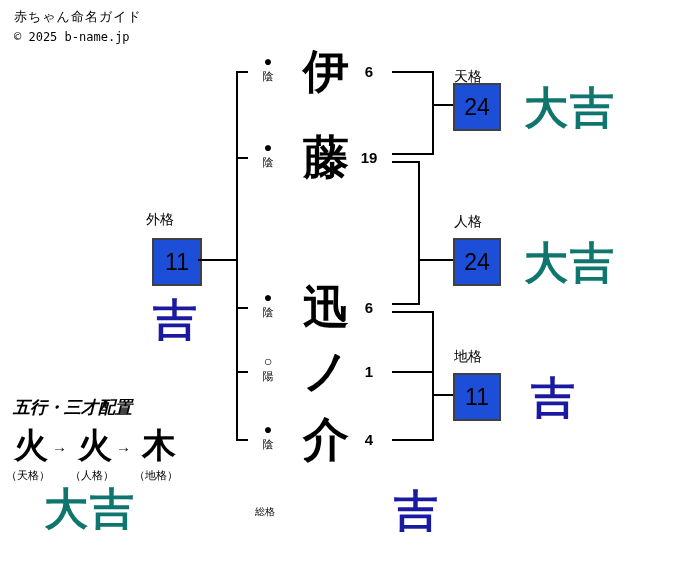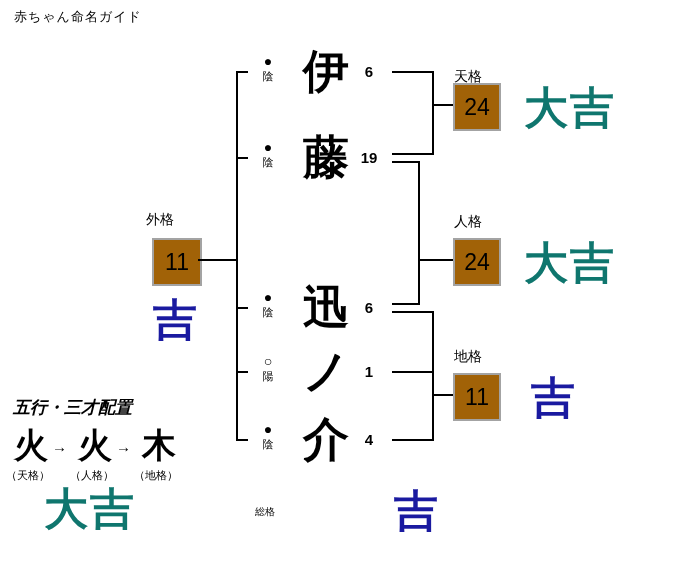--- a/index.html
+++ b/index.html
@@ -10,37 +10,38 @@
   .serif{font-family:"DejaVu Serif",serif;}
   .line{position:absolute;background:#000;}
   .site-title{font-size:13px;letter-spacing:1px;}
   .copyright{font-size:12px;}
   .big-char{font-size:46px;line-height:1;font-weight:700;width:60px;text-align:center;}
   .marker{width:36px;text-align:center;line-height:1;}
   .marker .sym{display:block;font-size:14px;}
   .marker .lab{display:block;font-size:11px;margin-top:3px;}
   .strokes{font-size:15px;font-weight:700;width:34px;text-align:center;}
   .kaku-label{font-size:14px;}
-  .kaku-box{border:2px solid #a3a3a3;background:#a16207;display:flex;align-items:center;
+  .kaku-box{border:2px solid #404040;background:#1d4ed8;display:flex;align-items:center;
             justify-content:center;font-size:23px;}
   .fortune{font-size:44px;line-height:1;font-weight:700;letter-spacing:2px;white-space:nowrap;}
   .red{color:#0f766e;}
   .blue{color:#1a1aa0;}
   .gogyou-title{font-size:17px;font-weight:700;font-style:italic;}
   .element-char{font-size:34px;line-height:1;font-weight:700;}
   .element-arrow{font-size:15px;font-weight:700;}
   .element-label{font-size:11px;}
   .soukaku-label{font-size:10px;}
 </style>
 </head>
 <body>
 
 <div class="page">
 
   <div class="abs mono site-title" style="left:14px;top:8px">赤ちゃん命名ガイド</div>
+  <div class="abs mono copyright" style="left:14px;top:30px">© 2025 b-name.jp</div>
 
   <div class="abs kaku-label" style="left:146px;top:211px">外格</div>
   <div class="abs kaku-box" style="left:152px;top:238px;width:46px;height:44px">11</div>
   <div class="abs serif fortune blue" style="left:153px;top:298px">吉</div>
 
   <div class="line" style="left:198px;top:259px;width:38px;height:2px"></div>
   <div class="line" style="left:236px;top:71px;width:2px;height:370px"></div>
   <div class="line" style="left:236px;top:71px;width:12px;height:2px"></div>
   <div class="line" style="left:236px;top:157px;width:12px;height:2px"></div>
   <div class="line" style="left:236px;top:307px;width:12px;height:2px"></div>

